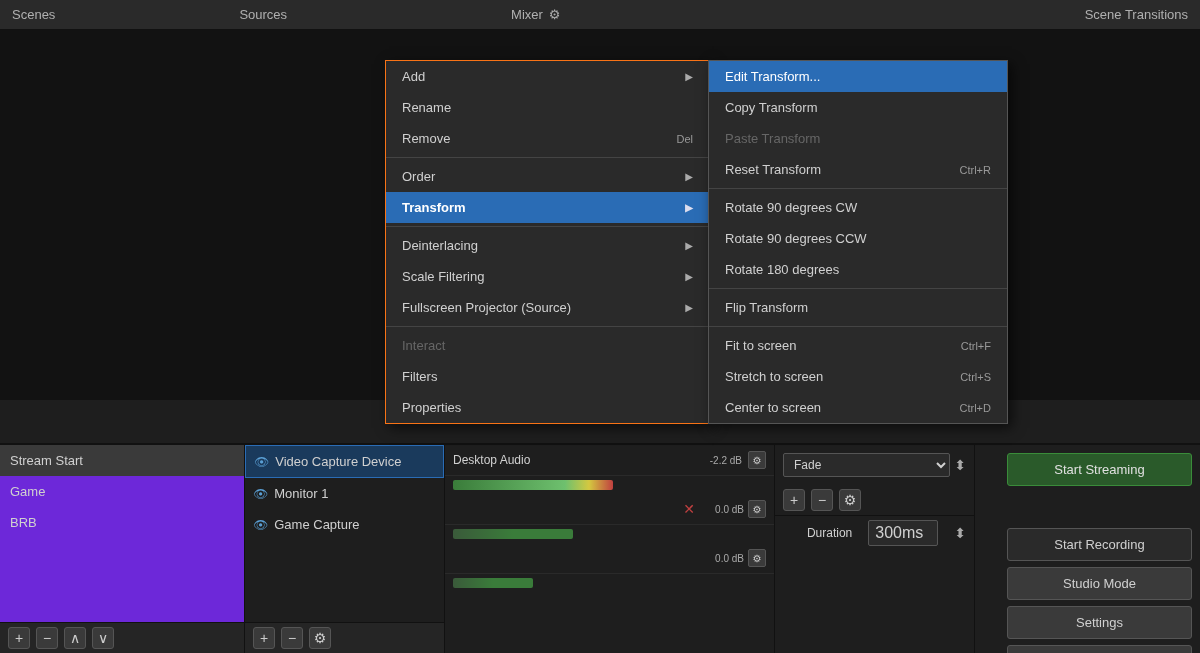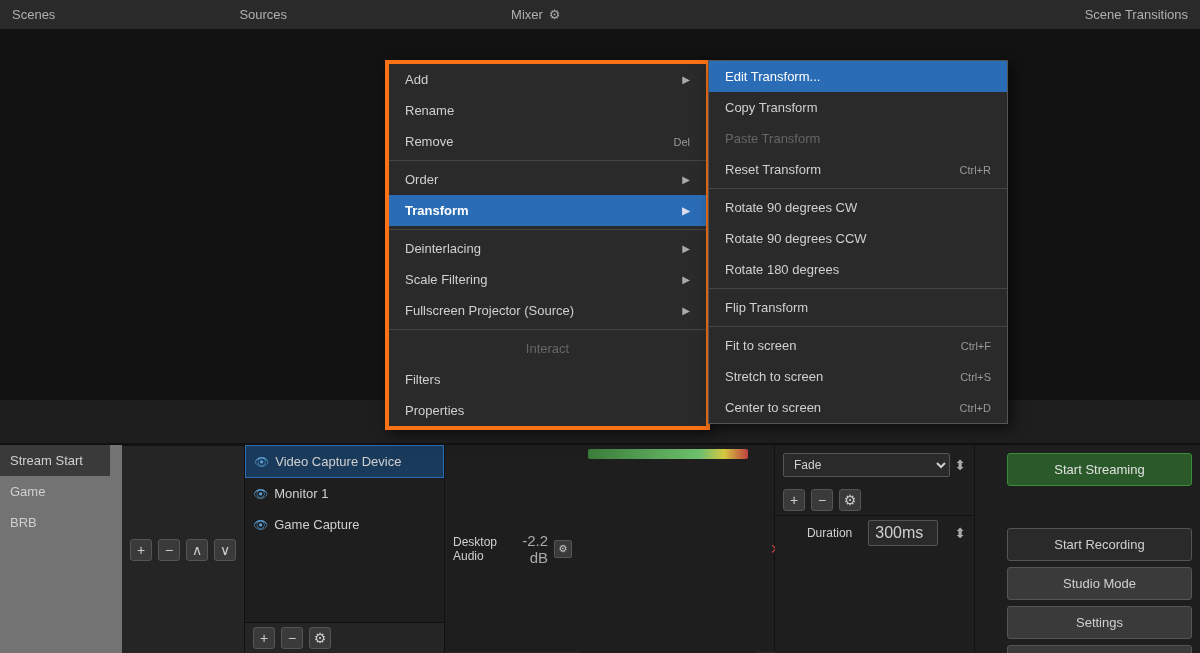--- a/index.html
+++ b/index.html
@@ -27,24 +27,24 @@
       padding: 0 12px;
       color: #b0b0b0;
       font-size: 13px;
       font-weight: 500;
       text-align: right;
     }
 
     
     .scenes-panel {
       width: 245px;
-      background: #737373;
+      background: #6d28d9;
       border-right: 1px solid #111;
       display: flex;
-      flex-direction: row;
+      flex-direction: column;
       gap: 12px;
     }
     .scene-list {
       flex: 1;
       overflow-y: auto;
     }
     .scene-item {
       padding: 8px 10px;
       cursor: pointer;
       color: #d0d0d0;
@@ -98,35 +98,35 @@
       color: #5a9fd4;
       font-size: 12px;
     }
 
     
     .mixer-panel {
       width: 330px;
       background: #1e1e1e;
       border-right: 1px solid #111;
       display: flex;
-      flex-direction: row;
+      flex-direction: column;
     }
     .mixer-row {
       display: flex;
       align-items: center;
       padding: 6px 8px;
       border-bottom: 1px solid #2a2a2a;
       gap: 6px;
     }
     .mixer-label {
       flex: 1;
       font-size: 12px;
     }
     .mixer-db {
-      font-size: 15px;
+      font-size: 10px;
       color: #aaa;
       width: 45px;
       text-align: right;
     }
     .mixer-level-bar {
       height: 10px;
       background: linear-gradient(to right, #3a7c3a 0%, #6ec06e 70%, #d4c840 85%, #c04040 100%);
       border-radius: 2px;
       width: 160px;
     }
@@ -228,41 +228,40 @@
       margin-top: 36px;
     }
 
     
     .context-menu {
       position: absolute;
       top: 60px;
       left: 385px;
       width: 325px;
       background: #2a2a2a;
-      border: 4px solid #f97316;
+      border: 1px solid #f97316;
       box-shadow: 4px 4px 12px rgba(0,0,0,0.6);
       z-index: 100;
     }
     .ctx-item {
       padding: 8px 16px;
       cursor: pointer;
       display: flex;
       align-items: center;
       justify-content: space-between;
       color: #d0d0d0;
     }
     .ctx-item.active-highlight {
       background: #2a6cb5;
       color: #fff;
       font-weight: 600;
     }
     .ctx-item.disabled {
       color: #666;
       cursor: default;
-      justify-content: center;
     }
     .ctx-item .shortcut {
       color: #999;
       font-size: 11px;
     }
     .ctx-arrow {
       color: #aaa;
       font-size: 10px;
     }
     .ctx-divider {

